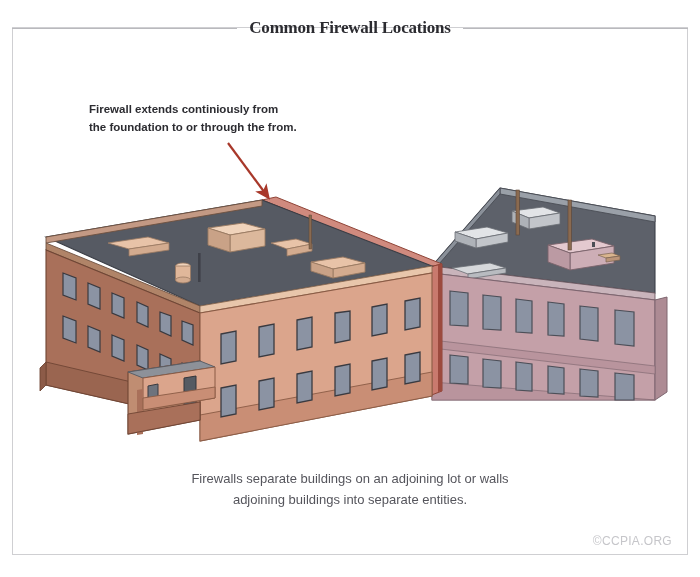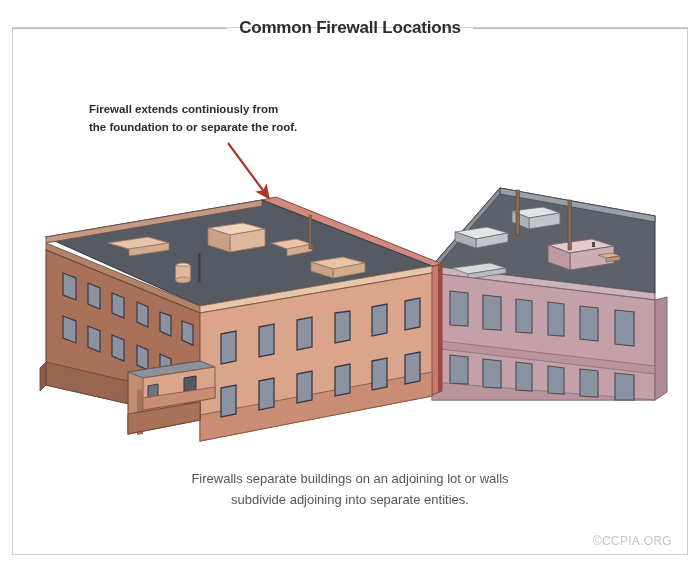--- a/index.html
+++ b/index.html
@@ -30,21 +30,21 @@
     gap:12px;
     box-sizing:border-box;
   }
   .rule{flex:1;height:1px;background:#b9b9bd;}
   .title{
     font-size:17px;
     font-weight:bold;
     color:#2b2b30;
     letter-spacing:-0.2px;
     white-space:nowrap;
-    font-family:Liberation Sans, sans-serif;
+    font-family:Liberation Serif, serif;
   }
 
   
   .callout{
     position:absolute;
     left:69px;top:101px;
     width:260px;
     font-size:11.5px;
     line-height:1.55;
     color:#2c2c31;
@@ -257,23 +257,23 @@
         <polygon points="128,414 200,402 200,420 128,434" fill="#a9705a" stroke="#6f4534" stroke-width="0.9"></polygon>
         <polygon points="143,398 215,387 215,398 143,410" fill="#c98e75" stroke="#8a5b45" stroke-width="0.9"></polygon>
       </g>
     </g>
 
     <line x1="228" y1="143" x2="265" y2="193" stroke="#a8382a" stroke-width="2.2" marker-end="url(#arrowHead)"></line>
   </svg>
 
   <div class="callout">
     <div>Firewall extends continiously from</div>
-    <div>the foundation to or separate the roof.</div>
+    <div>the foundation to or through the from.</div>
   </div>
 
   <div class="caption">
     <div>Firewalls separate buildings on an adjoining lot or walls</div>
-    <div>subdivide adjoining into separate entities.</div>
+    <div>adjoining buildings into separate entities.</div>
   </div>
 
   <div class="copyright">©CCPIA.ORG</div>
 
 </div>
 
 </body></html>

